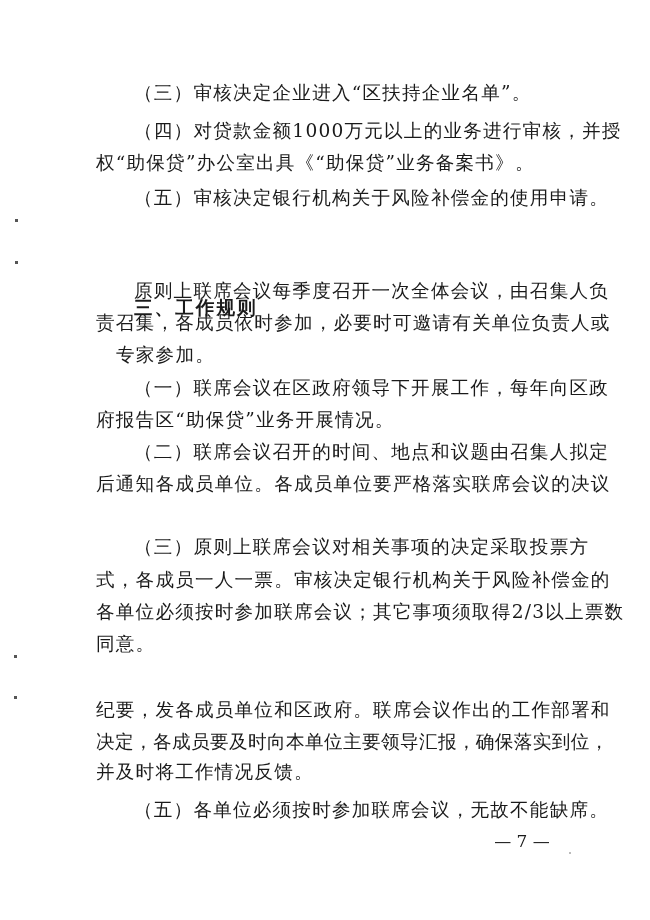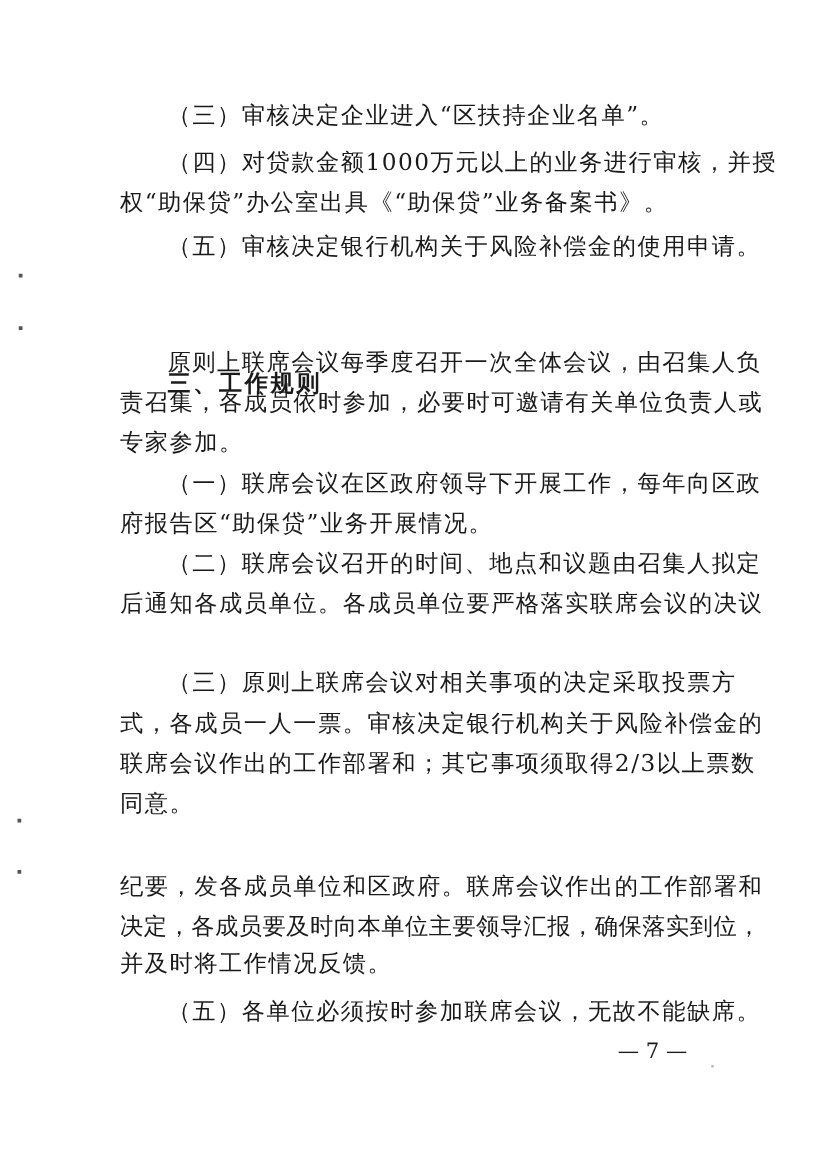--- a/index.html
+++ b/index.html
@@ -80,31 +80,31 @@
 
   <div class="line indent" style="top:81px;">（三）审核决定企业进入“区扶持企业名单”。</div>
   <div class="line indent justify" style="top:119px;">（四）对贷款金额1000万元以上的业务进行审核，并授</div>
   <div class="line" style="top:151px;">权“助保贷”办公室出具《“助保贷”业务备案书》。</div>
   <div class="line indent" style="top:186px;">（五）审核决定银行机构关于风险补偿金的使用申请。</div>
 
   <div class="line indent heading" style="top:256px;margin-top:40px;">三、工作规则</div>
 
   <div class="line indent justify" style="top:279px;">原则上联席会议每季度召开一次全体会议，由召集人负</div>
   <div class="line justify" style="top:311px;">责召集，各成员依时参加，必要时可邀请有关单位负责人或</div>
-  <div class="line" style="top:343px;">专家参加。</div>
+  <div class="line" style="top:343px;margin-left:20px;">专家参加。</div>
 
   <div class="line indent justify" style="top:376px;">（一）联席会议在区政府领导下开展工作，每年向区政</div>
   <div class="line" style="top:408px;">府报告区“助保贷”业务开展情况。</div>
 
   <div class="line indent justify" style="top:440px;">（二）联席会议召开的时间、地点和议题由召集人拟定</div>
   <div class="line justify" style="top:472px;">后通知各成员单位。各成员单位要严格落实联席会议的决议</div>
 
   <div class="line indent justify" style="top:535px;">（三）原则上联席会议对相关事项的决定采取投票方</div>
   <div class="line justify" style="top:568px;">式，各成员一人一票。审核决定银行机构关于风险补偿金的</div>
-  <div class="line justify" style="top:600px;">联席会议作出的工作部署和；其它事项须取得2/3以上票数</div>
+  <div class="line justify" style="top:600px;">各单位必须按时参加联席会议；其它事项须取得2/3以上票数</div>
   <div class="line" style="top:632px;">同意。</div>
 
   <div class="line justify" style="top:698px;">纪要，发各成员单位和区政府。联席会议作出的工作部署和</div>
   <div class="line justify" style="top:730px; letter-spacing:0.4px;">决定，各成员要及时向本单位主要领导汇报，确保落实到位，</div>
   <div class="line" style="top:760px;">并及时将工作情况反馈。</div>
 
   <div class="line indent" style="top:798px;">（五）各单位必须按时参加联席会议，无故不能缺席。</div>
 
   <div class="page-number">— 7 —</div>
 </div>

